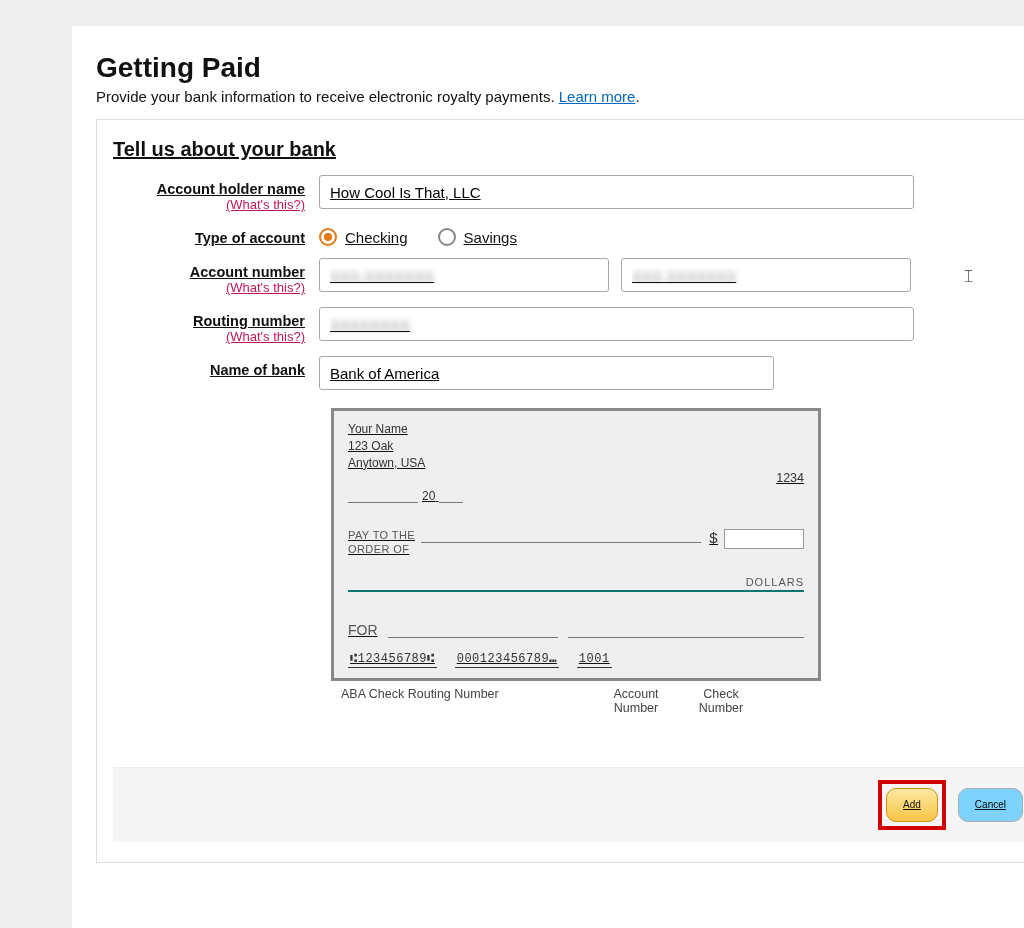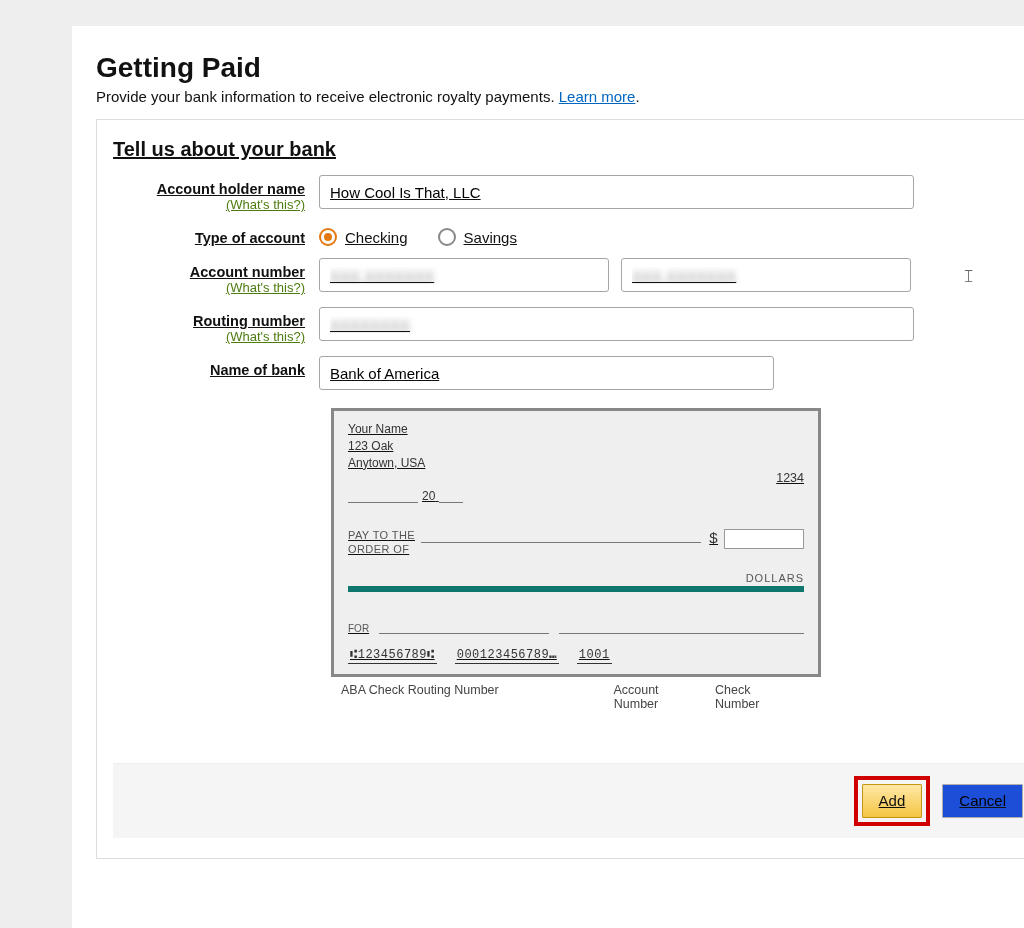--- a/index.html
+++ b/index.html
@@ -56,21 +56,21 @@
     text-align: right;
     font-size: 14.5px;
     font-weight: 700;
     padding-top: 6px;
     padding-right: 14px;
   }
   .row .label .help {
     display: block;
     font-weight: 400;
     font-size: 13px;
-    color: #4d7c0f;
+    color: #be185d;
   }
   .row .field { flex: 1; display:flex; align-items:center; gap:26px; }
   .select-wrap {
     position: relative;
     display: inline-block;
   }
   select.sel {
     width: 430px; height: 34px;
     border: 1px solid #a6a6a6;
     border-radius: 3px;
@@ -137,60 +137,60 @@
   }
   .check-top { display:flex; justify-content:space-between; font-size:12px; color:#333;flex-direction:column; }
   .check-name { line-height:1.4; font-size:12px; color:#333; }
   .check-num { font-size:12.5px; color:#333; text-align:right; }
   .check-date { font-size:12px; color:#333; margin-top:4px; }
   .check-date .line { display:inline-block; border-bottom:1px solid #777; width:70px; height:12px; margin-right:4px; vertical-align:bottom; }
   .check-pay { margin-top:26px; display:flex; align-items:flex-start; gap:6px; font-size:11px; color:#555; letter-spacing:0.4px; }
   .check-pay .payline { flex:1; border-bottom:1px solid #777; height:14px; }
   .check-pay .dollar { font-size:15px; color:#333; margin-left:2px; }
   .check-pay .amtbox { width:80px; height:20px; border:1px solid #999; background:#fff; }
-  .check-dollars { margin-top:22px; border-bottom:6px solid #0f766e; height:14px; position:relative; }
+  .check-dollars { margin-top:22px; border-bottom:2px solid #0f766e; height:14px; position:relative; }
   .check-dollars .lbl { position:absolute; right:0; bottom:2px; font-size:11px; color:#555; letter-spacing:1px; background:#efefef; padding-left:6px; }
-  .check-for { margin-top:30px; display:flex; align-items:flex-end; gap:10px; font-size:10px; color:#555; }
+  .check-for { margin-top:30px; display:flex; align-items:flex-end; gap:10px; font-size:14px; color:#555; }
   .check-for .forline { width:170px; border-bottom:1px solid #777; height:12px; }
   .check-for .sigline { flex:1; border-bottom:1px solid #777; height:12px; }
   .micr { margin-top:14px; font-family: "Courier New", monospace; font-size:12px; letter-spacing:0.5px; color:#333; display:flex; gap:18px; justify-content:flex-start; }
   .micr span { border-bottom:1px solid #333; padding:0 2px 1px 2px; }
   .check-labels-row {
     width:500px; margin-top:6px;
     display:flex; font-size:12.5px; color:#444;
     position:relative;
   }
   .check-labels-row .lab1 { position:absolute; left:10px; text-align:left; }
   .check-labels-row .lab2 { position:absolute; left:270px; width:70px; text-align:center; }
-  .check-labels-row .lab3 { position:absolute; left:384px; width:70px; text-align:left; }
+  .check-labels-row .lab3 { position:absolute; left:355px; width:70px; text-align:center; }
   .check-labels-row .ln { padding-bottom:22px; }
 
   
   .cursor-i {
     position:absolute; font-size:18px; color:#666; right:60px; top:8px;
     pointer-events:none;
   }
 
   
   .footer {
     margin-top: 40px;
     background: #f5f5f5;
     border-top: 1px solid #eee;
     padding: 12px;
     display:flex; justify-content:flex-end; gap:12px; align-items:center;
   }
   .btn {
     height: 34px; padding: 0 16px;
     border: 1px solid #adadad;
-    border-radius: 1px;
-    font-size: 15px;
+    border-radius: 10px;
+    font-size: 10px;
     cursor: pointer;
   }
   .btn-default {
-    background: #1d4ed8;
+    background: #7dd3fc;
   }
   .btn-primary {
     background: linear-gradient(#ffe8a5, #f5c645);
     border-color: #c89411;
     color: #111;
   }
   .highlight-box {
     padding: 4px;
     border: 4px solid #d10000;
     display:inline-flex;

